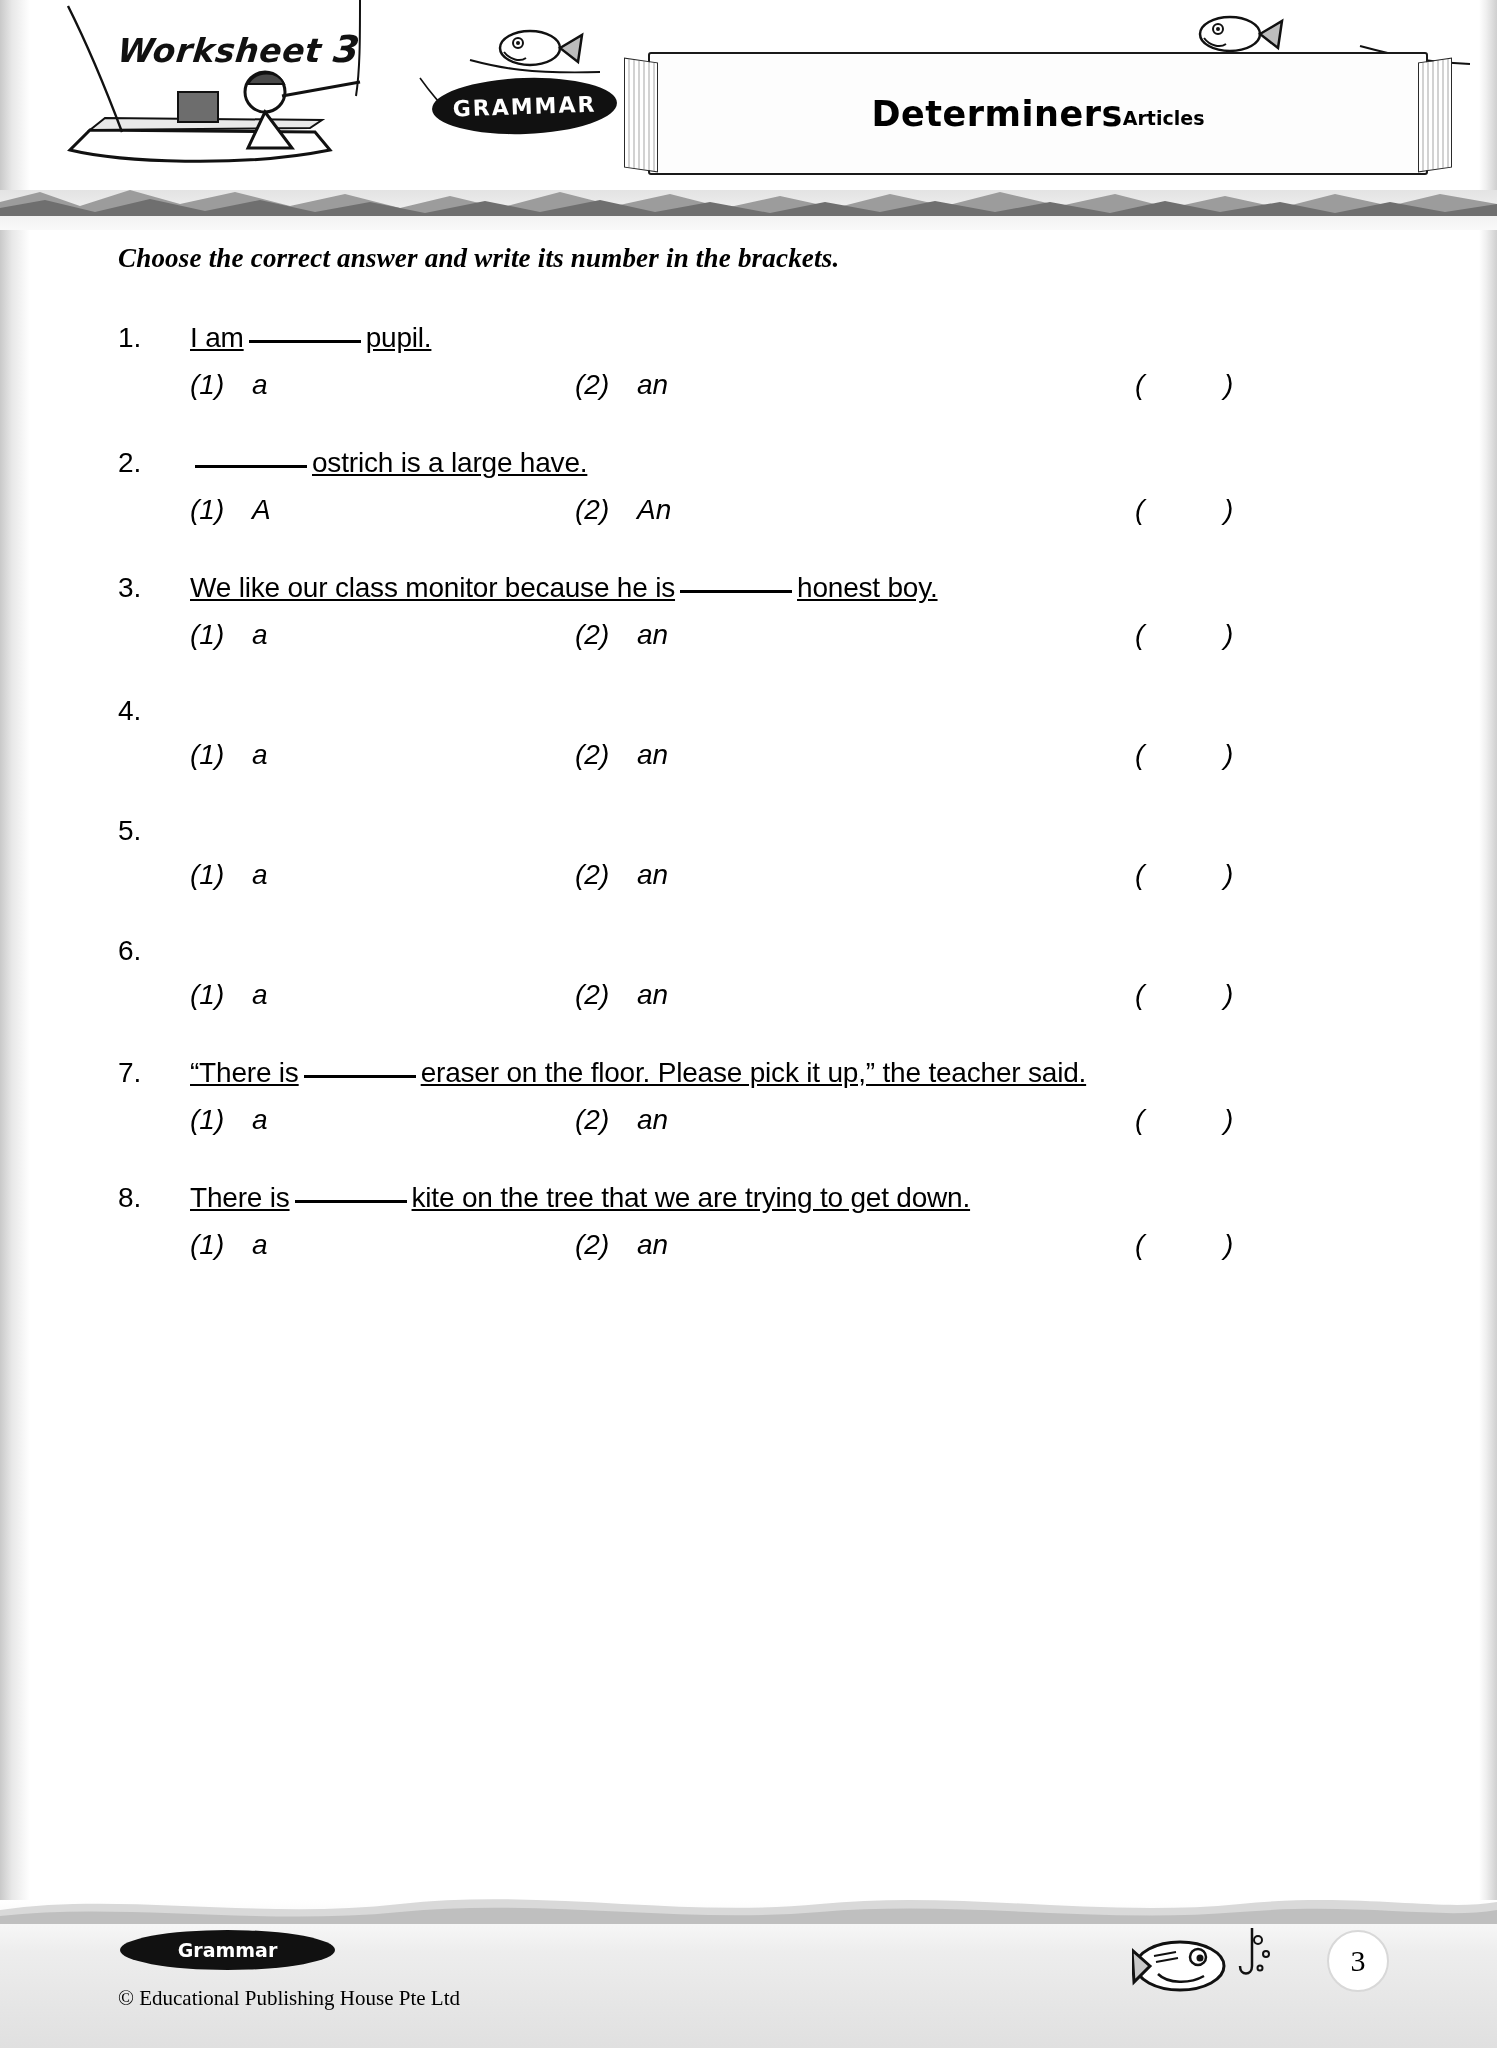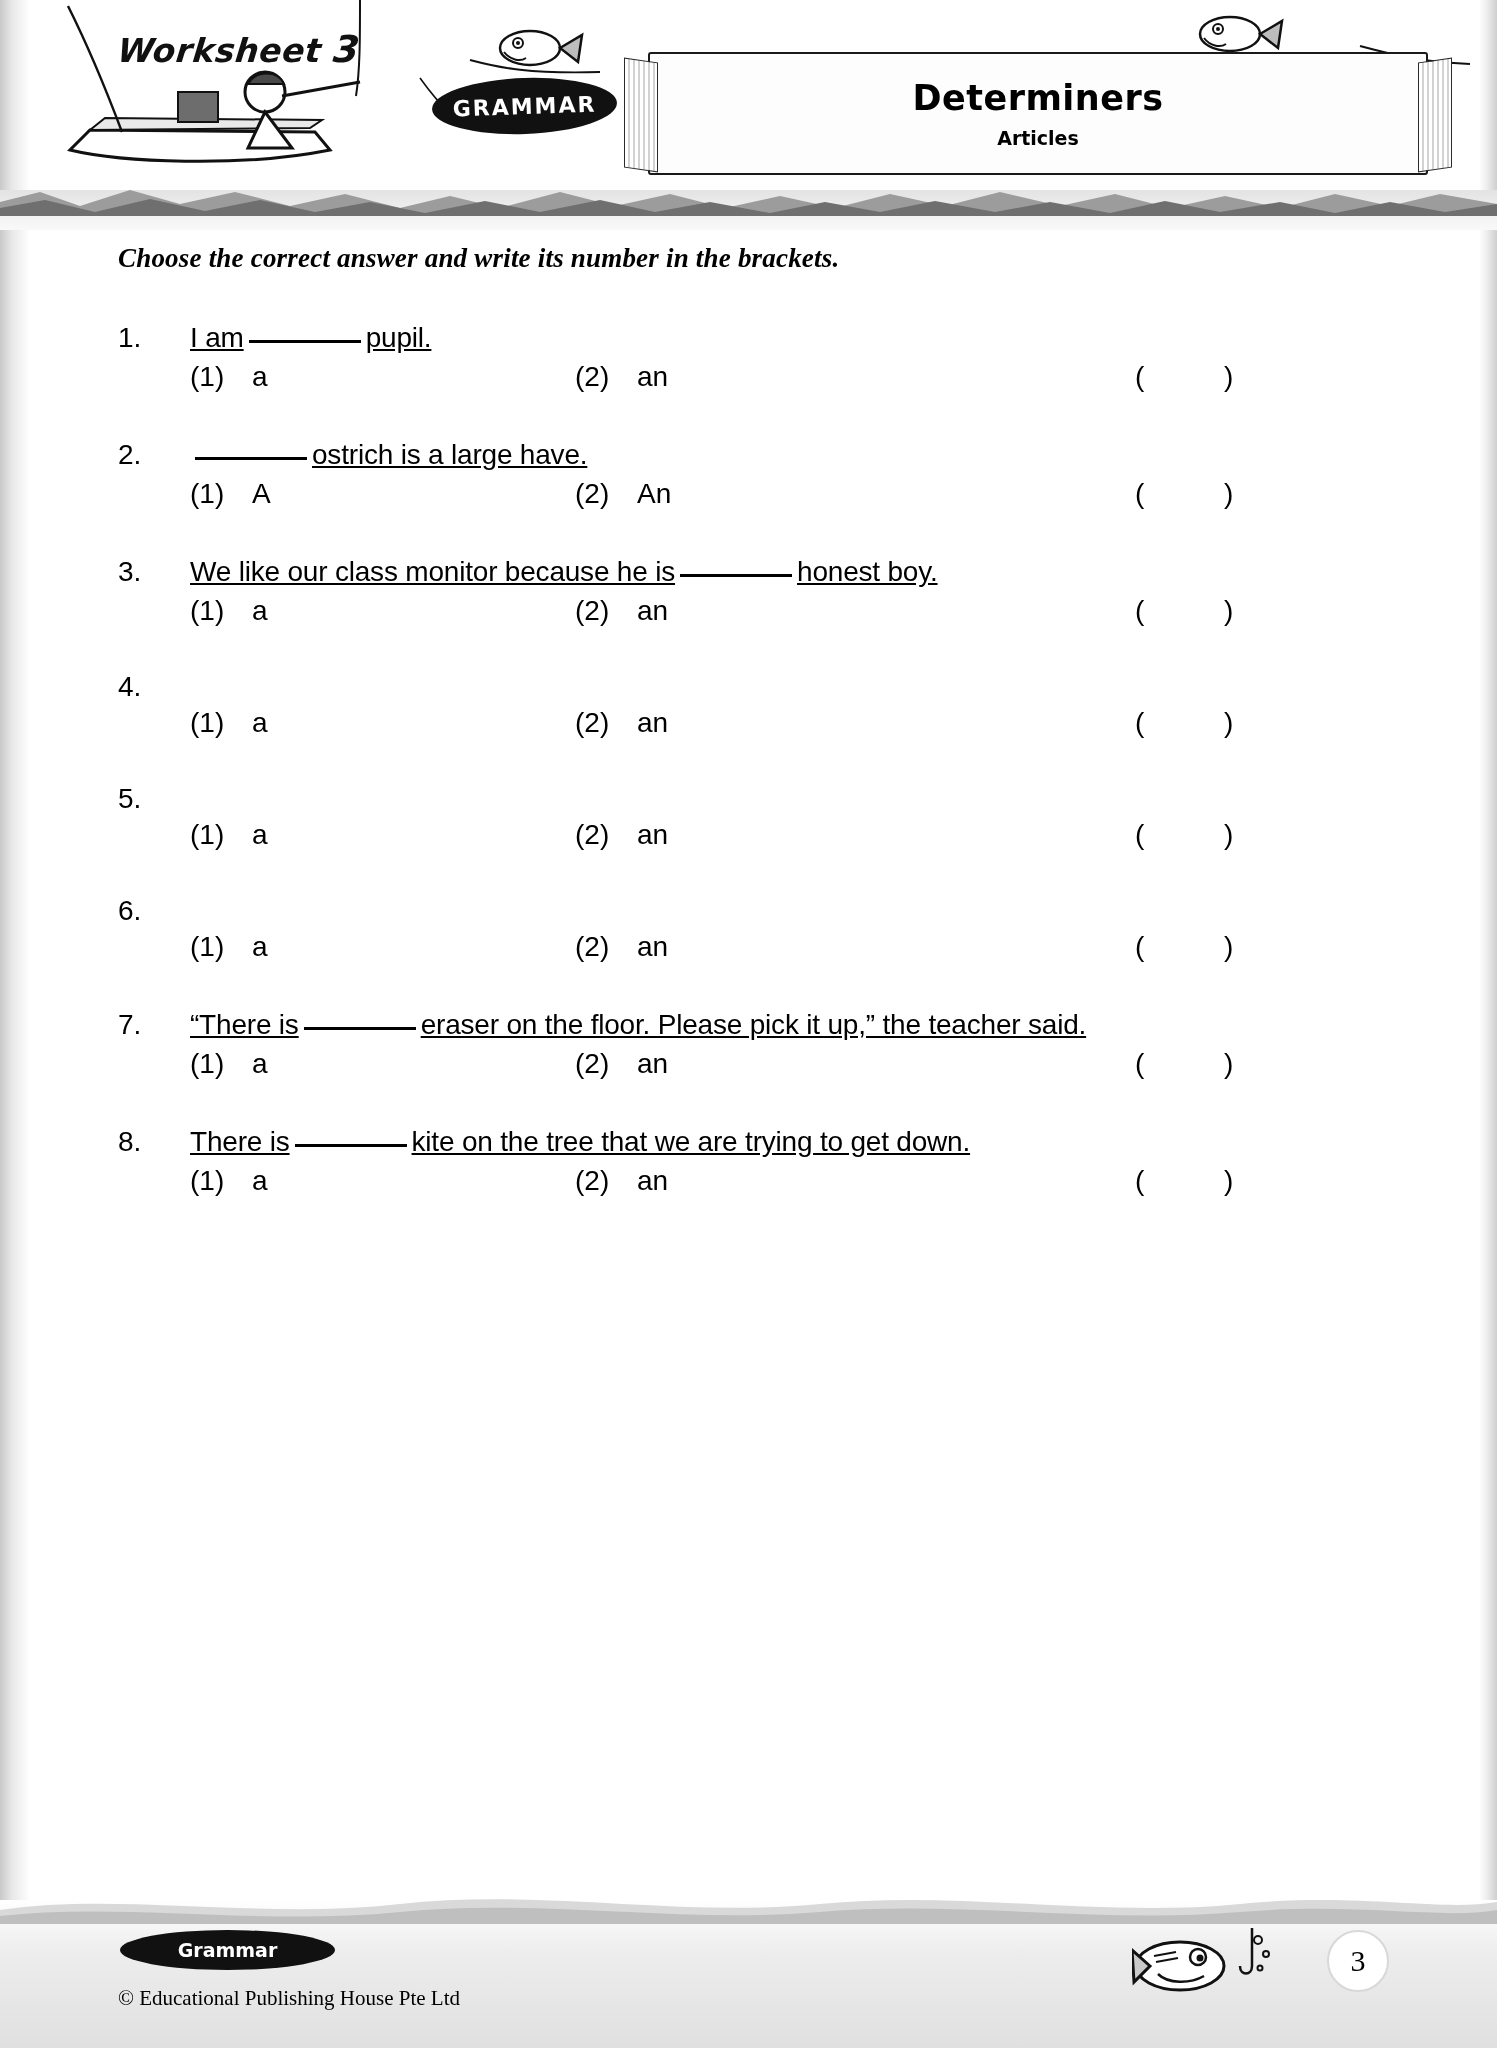--- a/index.html
+++ b/index.html
@@ -87,21 +87,21 @@
     background: #fdfdfd;
     border: 2px solid #1a1a1a;
     border-radius: 3px;
     box-shadow: inset 0 0 0 1px #fff;
   }
   .banner-inner {
     position: absolute;
     left: 0; top: 0;
     width: 100%; height: 100%;
     display: flex;
-    flex-direction: column;
+    flex-direction: row;
     align-items: center;
     justify-content: center;
   }
   .banner-title {
     font-family: "DejaVu Sans", sans-serif;
     font-weight: bold;
     font-size: 35px;
     letter-spacing: 0.5px;
   }
   .banner-sub {
@@ -170,23 +170,24 @@
     width: 112px;
     border-bottom: 3px solid #000;
     margin: 0 5px;
     vertical-align: 4px;
     height: 19px;
   }
   .blank.short { width: 100px; }
   .options {
     display: flex;
     align-items: flex-start;
-    margin-top: 4px;
+    margin-top: 12px;
     padding-left: 72px;
     font-size: 28px;
+    font-style: italic;
   }
   .opt1 { width: 385px; flex: 0 0 385px; }
   .opt2 { width: 560px; flex: 0 0 560px; }
   .opt-key { display: inline-block; width: 62px; }
   .brackets {
     font-size: 28px;
     letter-spacing: 36px;
   }
 
   

